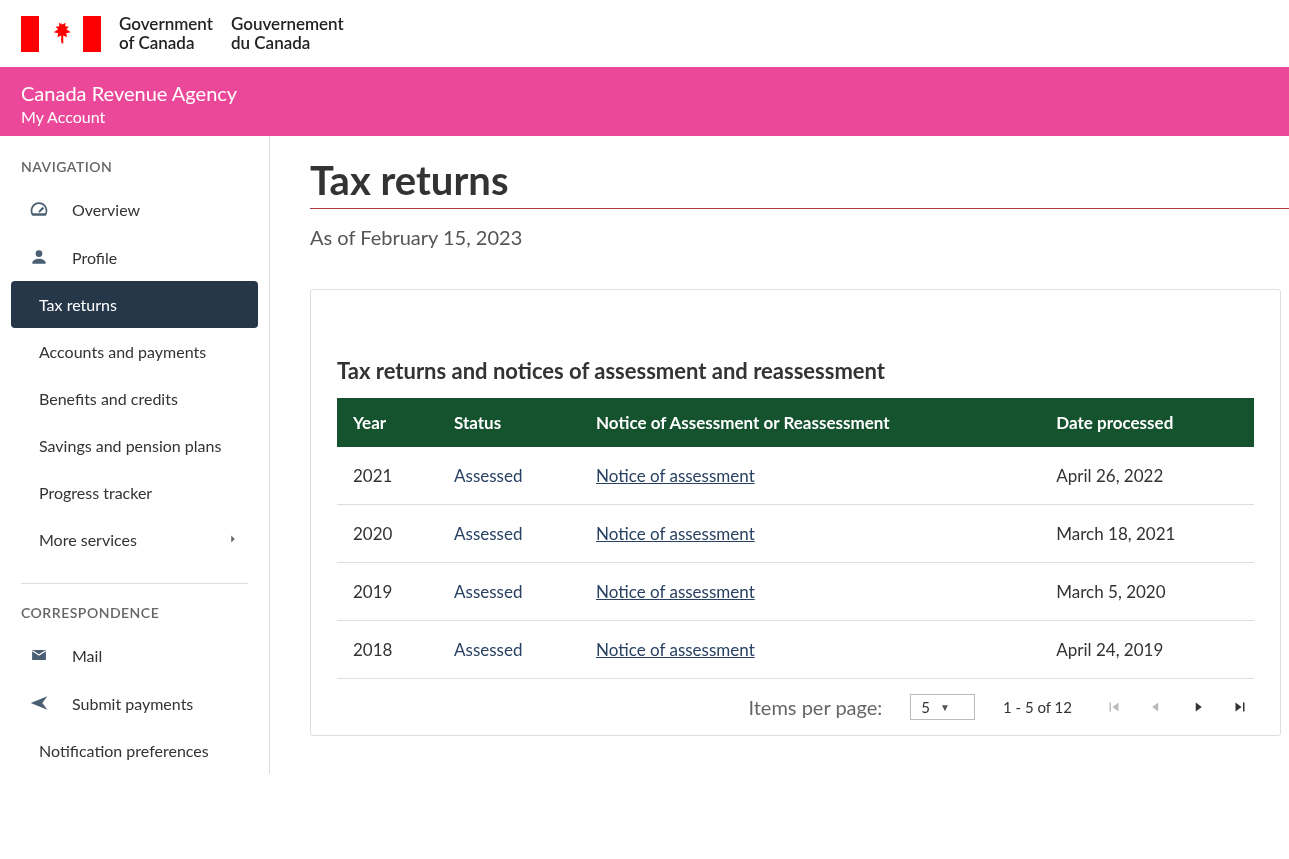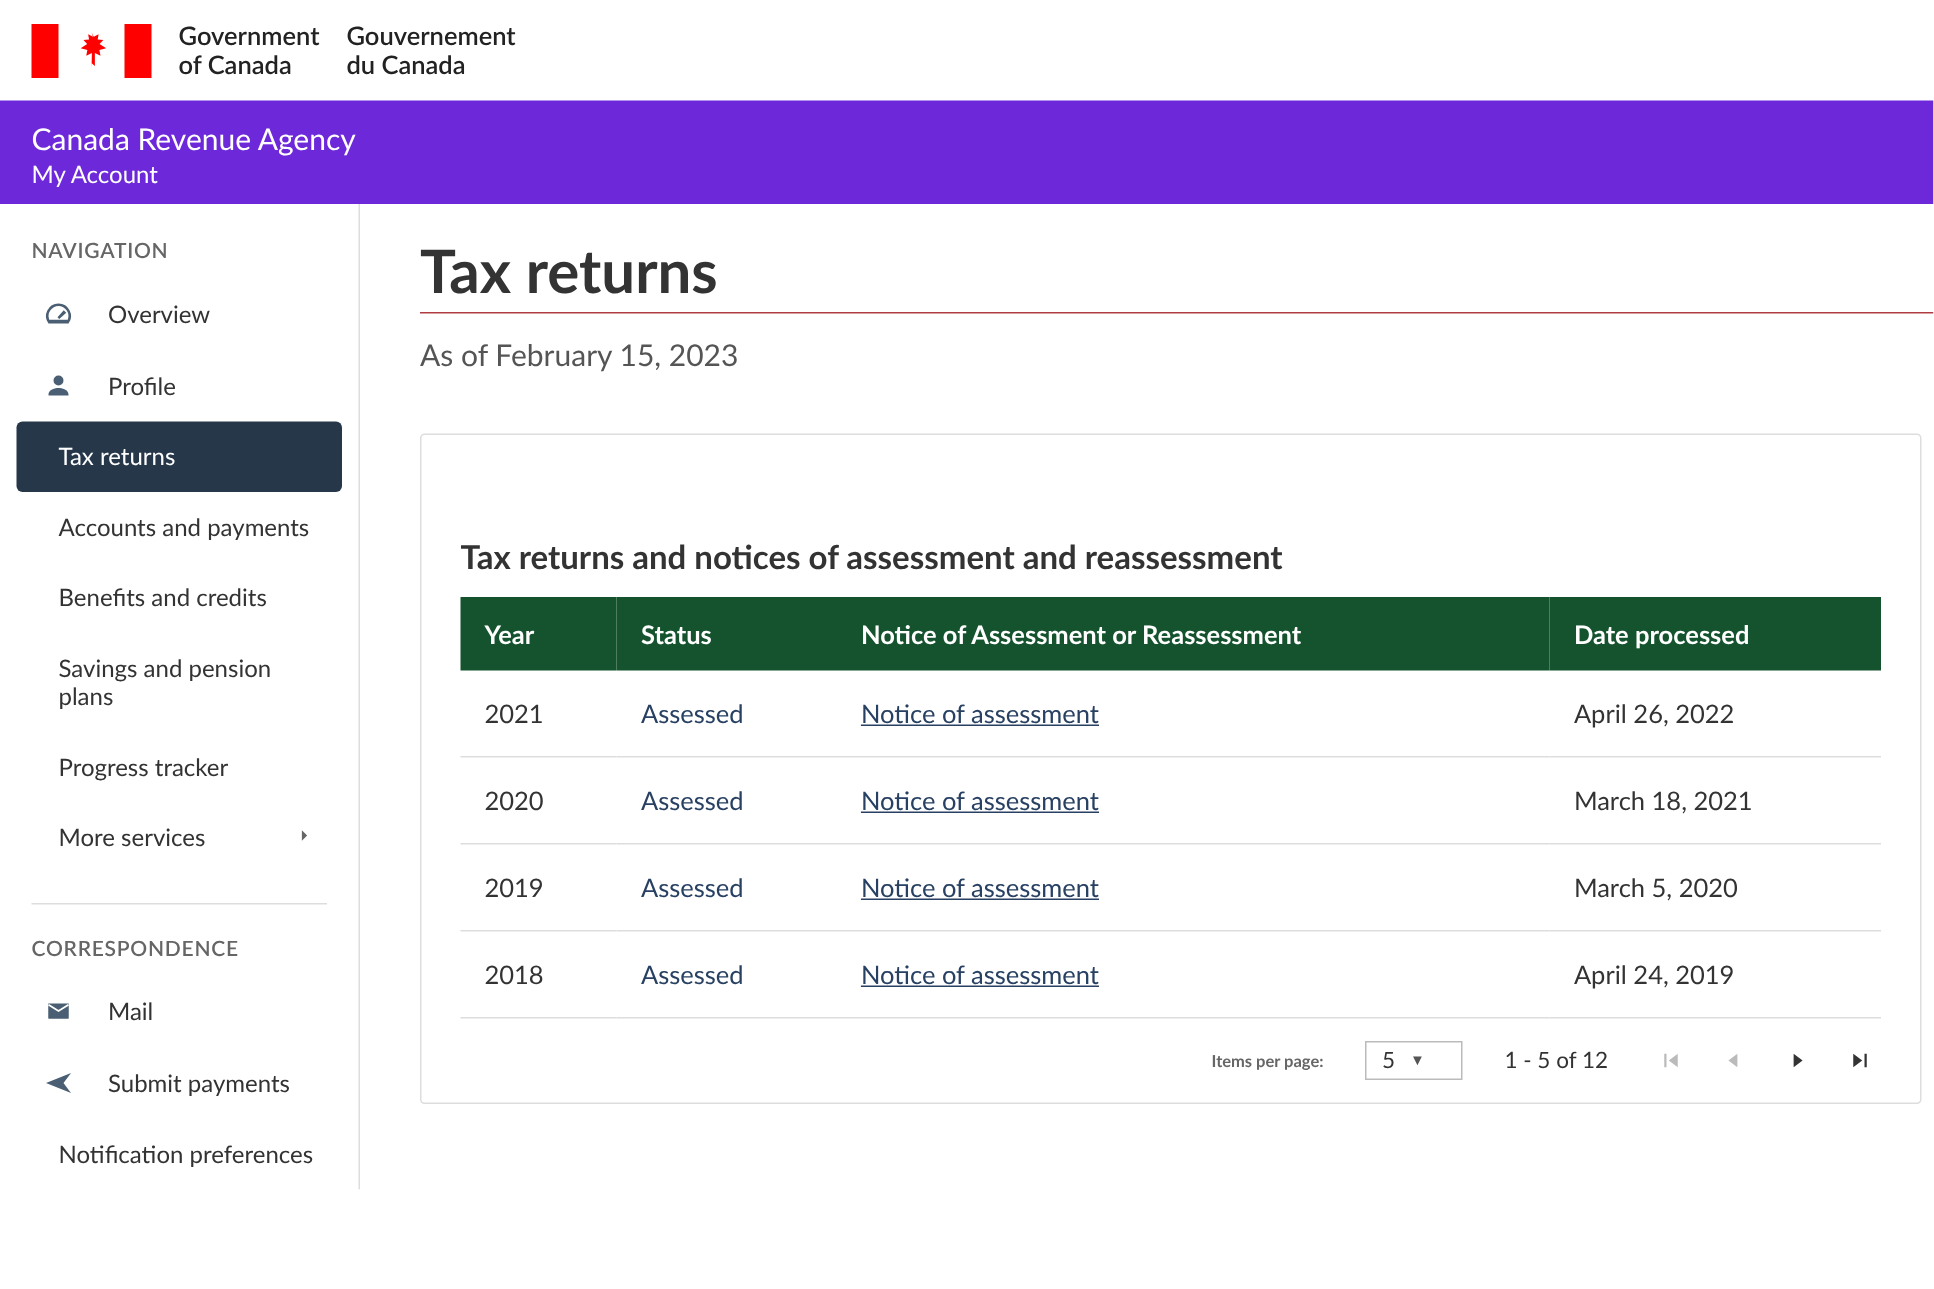--- a/index.html
+++ b/index.html
@@ -4,25 +4,25 @@
 <style>
 * { margin:0; padding:0; box-sizing:border-box; }
 body { font-family: "Lato","Helvetica Neue",Arial,sans-serif; color:#333; background:#fff; }
 .gov-header { display:flex; align-items:center; padding:15px 21px; }
 .flag { display:flex; align-items:center; gap:4px; }
 .redbar { width:18px; height:36px; background:#f00; }
 .leaf { width:36px; height:36px; display:flex; align-items:center; justify-content:center; }
 .leaf svg { width:30px; height:30px; }
 .gov-text { display:flex; gap:18px; margin-left:18px; }
 .gov-block { font-size:17px; line-height:1.1; font-weight:600; color:#222; }
-.cra-band { background:#6d28d9; color:#fff; padding:14px 21px 10px; }
+.cra-band { background:#ec4899; color:#fff; padding:14px 21px 10px; }
 .cra-band .agency { font-size:20px; }
 .cra-band .acct { font-size:16px; margin-top:2px; }
 .layout { display:flex; }
-.sidebar { width:240px; border-right:1px solid #ddd; padding-top:22px; }
+.sidebar { width:270px; border-right:1px solid #ddd; padding-top:22px; }
 .nav-header { color:#666; letter-spacing:.5px; font-weight:600; font-size:14px; padding:0 21px 10px; }
 .divider { border:none; border-top:1px solid #ddd; margin:20px 21px 20px; }
 .nav-item { display:flex; align-items:center; gap:23px; padding:14px 18px; margin:0 11px; border-radius:4px; color:#333; font-size:16px; cursor:pointer; }
 .nav-item.active { background:#26374a; color:#fff; }
 .nav-item.noicon { padding-left:28px; }
 .nav-item .icon { width:20px; height:20px; display:flex; align-items:center; justify-content:center; color:#4a5f73; }
 .nav-item .chev { margin-left:auto; color:#666; }
 .main { flex:1; padding:20px 0 0 40px; }
 .page-title { font-size:40px; font-weight:700; border-bottom:1px solid #af3c43; padding-bottom:4px; margin-bottom:16px; }
 .asof { color:#555; font-size:20px; margin-bottom:40px; }
@@ -30,21 +30,21 @@
 .panel-inner { padding:0 26px 4px;margin-top:47px; }
 .panel-title { font-size:22px; font-weight:700; margin-bottom:10px; }
 .panel-sub { font-size:18px; font-weight:700; margin-bottom:14px; }
 .table { width:calc(100% - 52px); margin:0 26px; border-collapse:collapse; }
 .table thead th { background:#14532d; color:#fff; text-align:left; font-weight:700; font-size:17px; padding:14px 16px; }
 .table tbody td { padding:18px 16px; border-bottom:1px solid #ddd; font-size:17px; vertical-align:middle; }
 .table tbody tr:last-child td { border-bottom:1px solid #ddd; }
 .link { color:#284162; text-decoration:underline; cursor:pointer; }
 .linkplain { color:#284162; cursor:pointer; }
 .pager { display:flex; align-items:center; justify-content:flex-end; gap:28px; padding:14px 26px; border-top:0; }
-.ipp-label { color:#666; font-size:11px;font-weight:bold; }
+.ipp-label { color:#666; font-size:20px; }
 .ipp-select { border:1px solid #bbb; padding:3px 24px 3px 10px; font-size:15px; position:relative; display:inline-flex; align-items:center; gap:10px; cursor:pointer; }
 .ipp-select .tri { font-size:10px; color:#555; }
 .range { color:#333; font-size:15px; }
 .pagbtns { display:flex; gap:14px; }
 .pgb { width:28px; height:28px; display:flex; align-items:center; justify-content:center; color:#333; cursor:pointer; }
 .pgb.disabled { color:#bbb; cursor:default; }
 </style>
 </head>
 <body>
 

